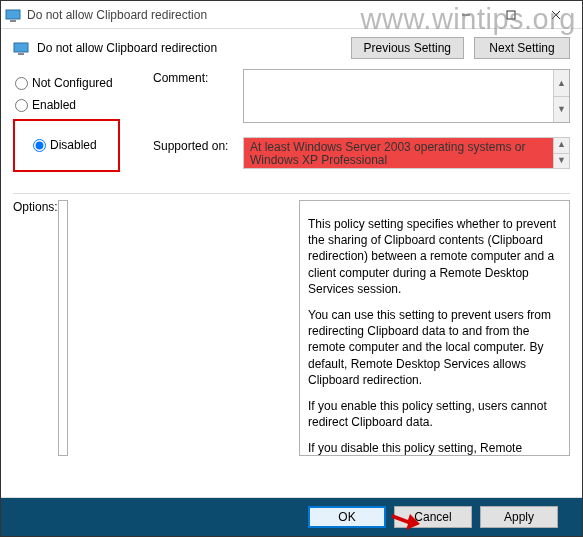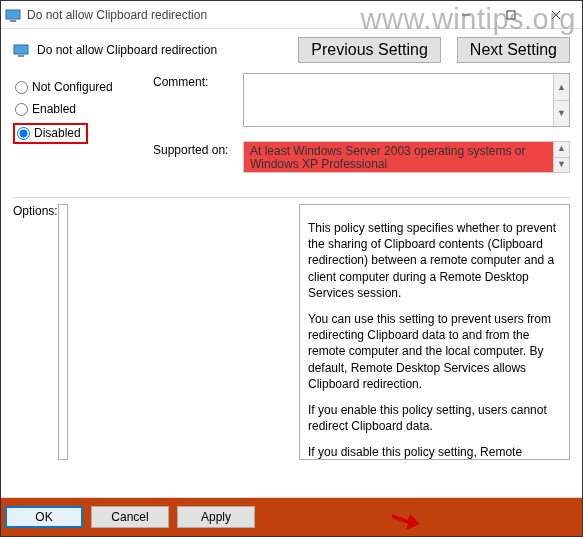--- a/index.html
+++ b/index.html
@@ -46,25 +46,25 @@
     align-items: center;
     margin-bottom: 10px;
   }
   .header-row .appicon2 {
     width: 16px; height: 16px; margin-right: 8px;
     display: flex; align-items: center; justify-content: center;
   }
   .header-title { font-size: 12px; }
   .header-spacer { flex: 1; }
   .nav-btn {
-    font-family: inherit; font-size: 16px;
+    font-family: inherit; font-size: 12px;
     padding: 3px 12px;
     background: #e1e1e1;
     border: 1px solid #adadad;
-    margin-left: 16px;
+    margin-left: 10px;
     min-width: 96px;
   }
   .body-row { display: flex; }
   .radio-col { width: 140px; padding-top: 6px; }
   .radio-item { display: flex; align-items: center; gap: 4px; margin-bottom: 6px; padding: 1px 2px;}
   .radio-item input { margin:0; }
   .highlight { border: 2px solid #d00; padding: 0 3px 1px 0; display:inline-flex; align-items:center; gap:4px;}
   .fields-col { flex: 1; }
   .field-row { display: flex; align-items: flex-start; margin-bottom: 14px; }
   .field-label { width: 90px; padding-top: 2px; }
@@ -93,23 +93,23 @@
   .pane-box {
     border:1px solid #b0b0b0; background:#fff;
     height: 256px; overflow-y:auto; padding:15px 8px;
     font-size:12px; line-height:1.35;
   }
   .pane-box p { margin:0 0 10px 0; }
   .pane-box.options { padding:4px; }
   .footer {
     position:absolute; left:0; right:0; bottom:0;
     border-top:1px solid #ddd;
-    padding:8px 4px;
-    display:flex; gap:8px;
-    background:#c2410c;
+    padding:8px 24px;
+    display:flex; justify-content:flex-end; gap:8px;
+    background:#0c4a6e;
   }
   .ftr-btn {
     font-family:inherit; font-size:12px;
     width:78px; padding:3px 0;
     background:#e1e1e1; border:1px solid #adadad;
   }
   .ftr-btn.primary { border:2px solid #0078d7; background:#e5f1fb; padding:2px 0; }
   .watermark {
     position:absolute; top:2px; right:6px;
     font-size:29px; font-weight:400;
@@ -175,21 +175,21 @@
     <div class="radio-col">
       <label class="radio-item">
         <input type="radio" name="state" style="">
         <span>Not Configured</span>
       </label>
       <label class="radio-item">
         <input type="radio" name="state" style="">
         <span>Enabled</span>
       </label>
       <span class="highlight">
-        <label class="radio-item" style="margin:0;">
+        <label class="radio-item" style="margin:16px;">
           <input type="radio" name="state" checked="" style="">
           <span>Disabled</span>
         </label>
       </span>
     </div>
 
     <div class="fields-col">
       <div class="field-row">
         <div class="field-label">Comment:</div>
         <div class="comment-box">

